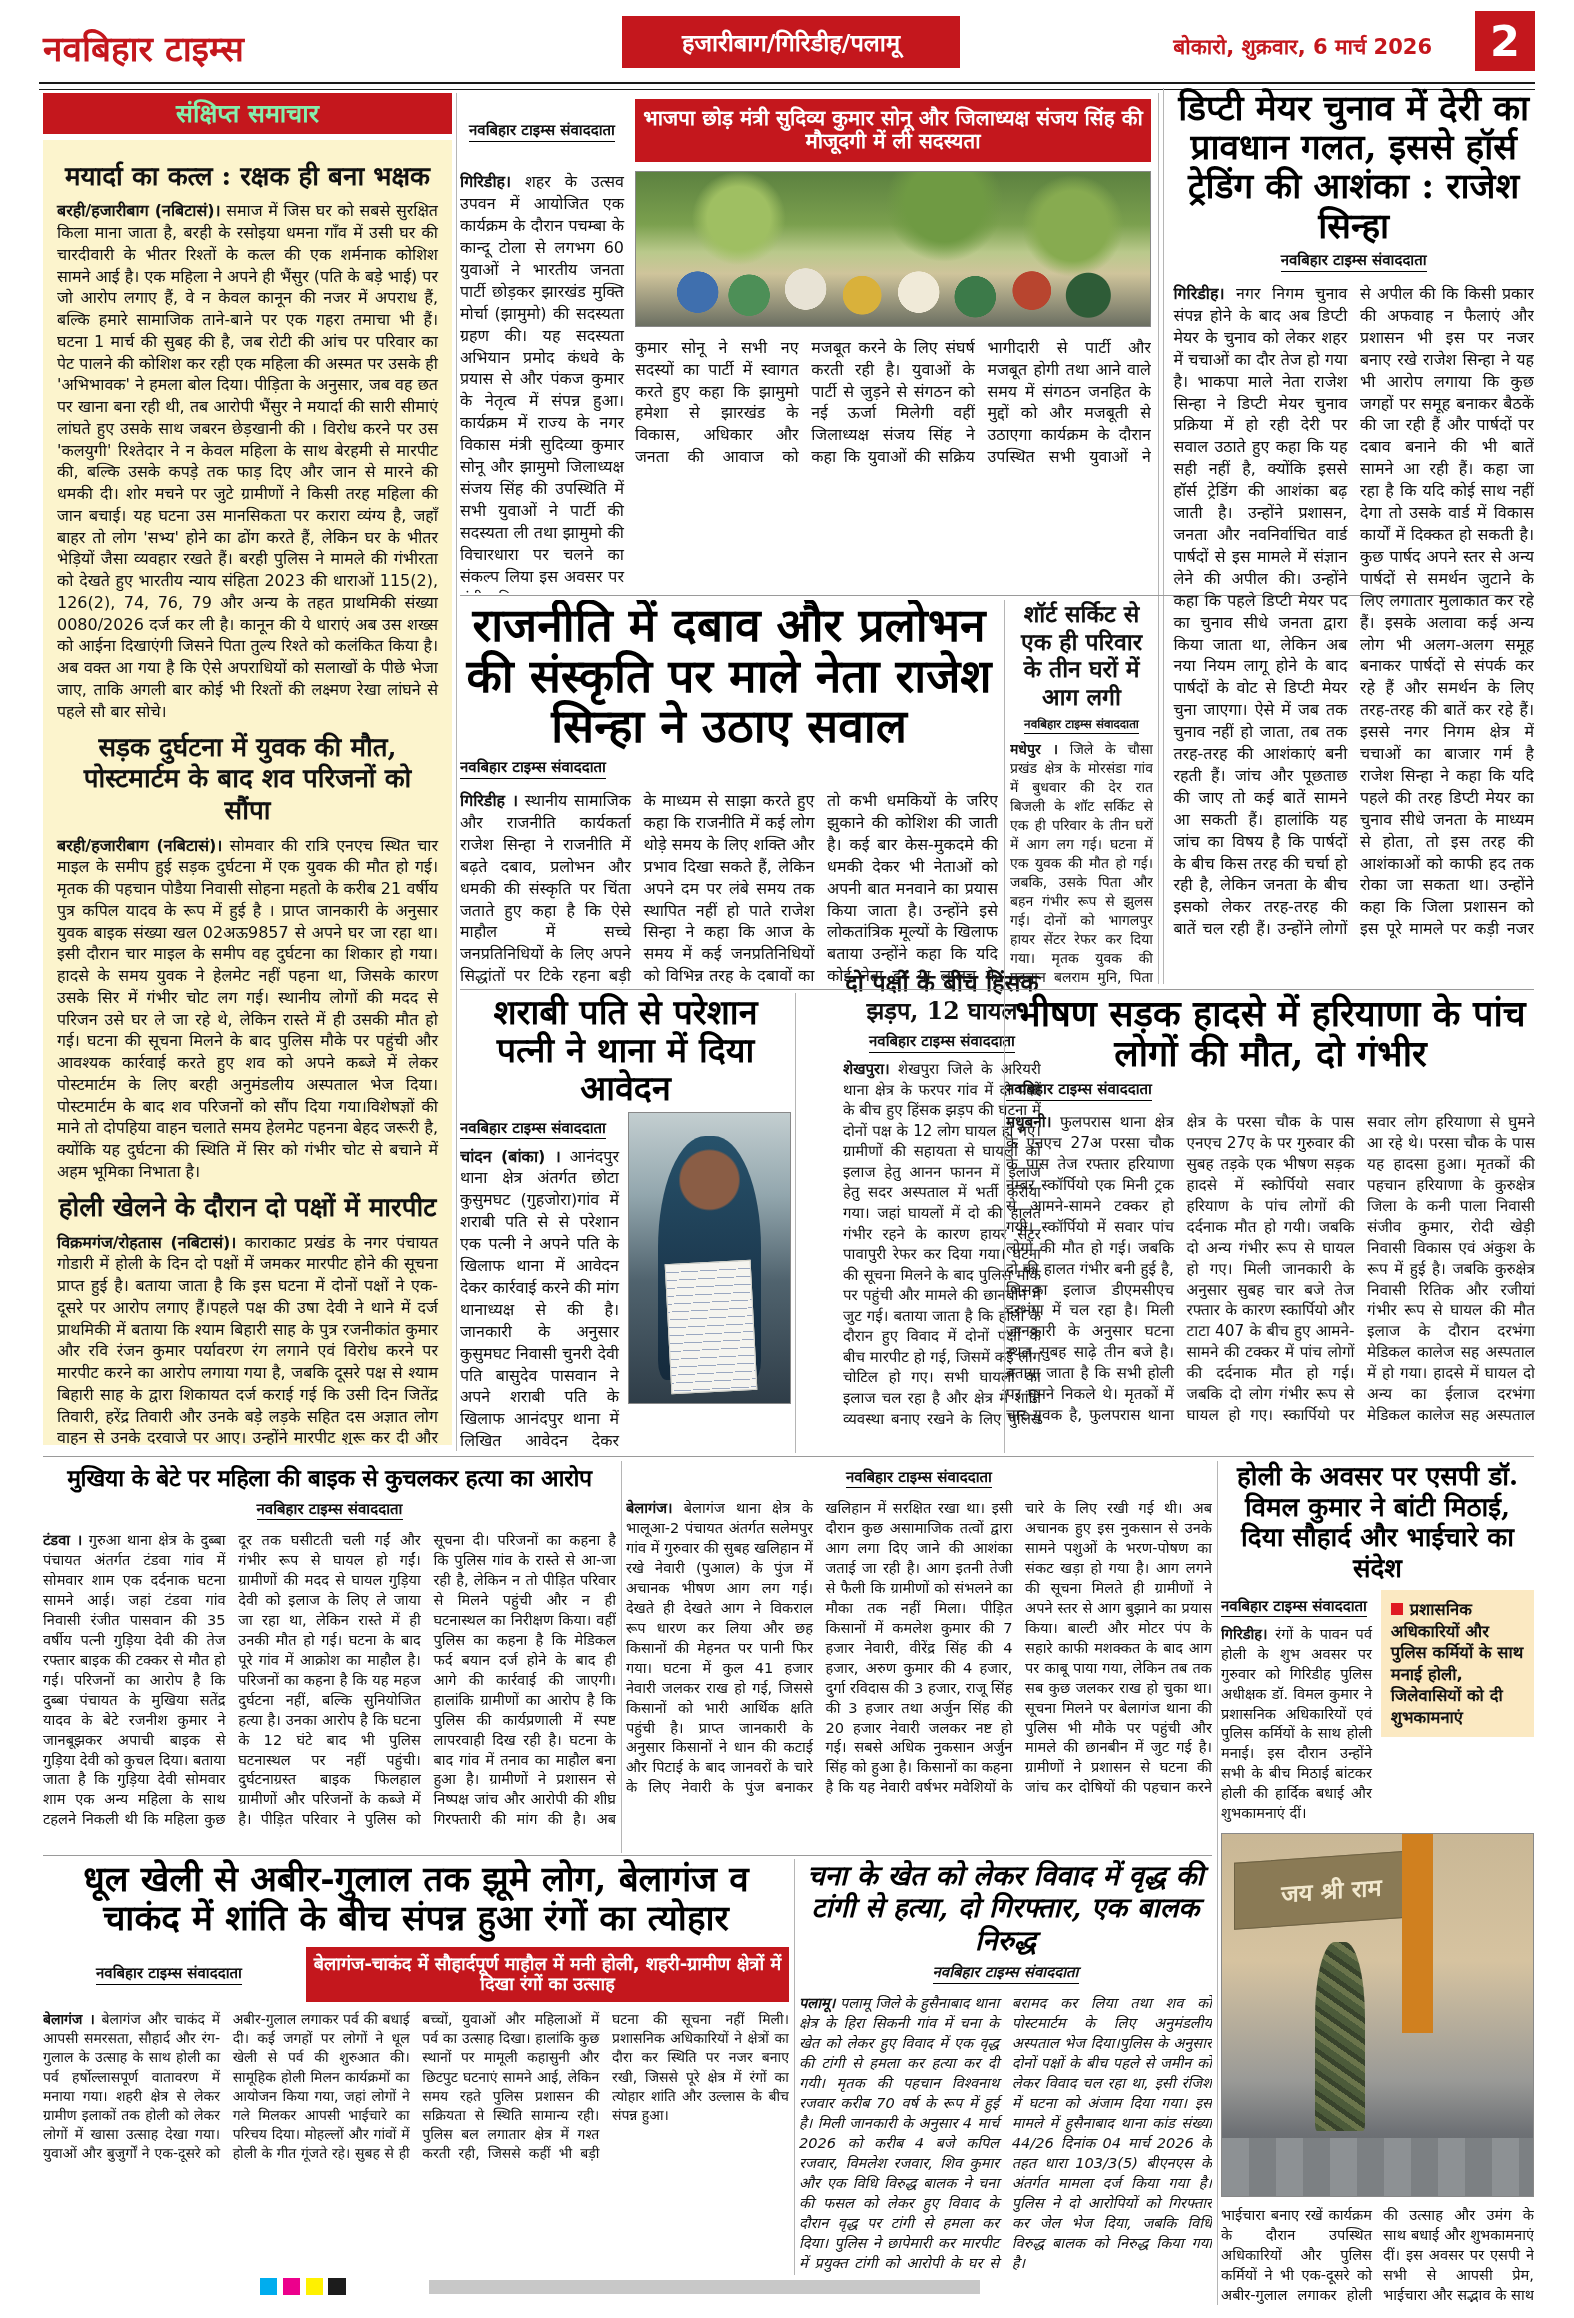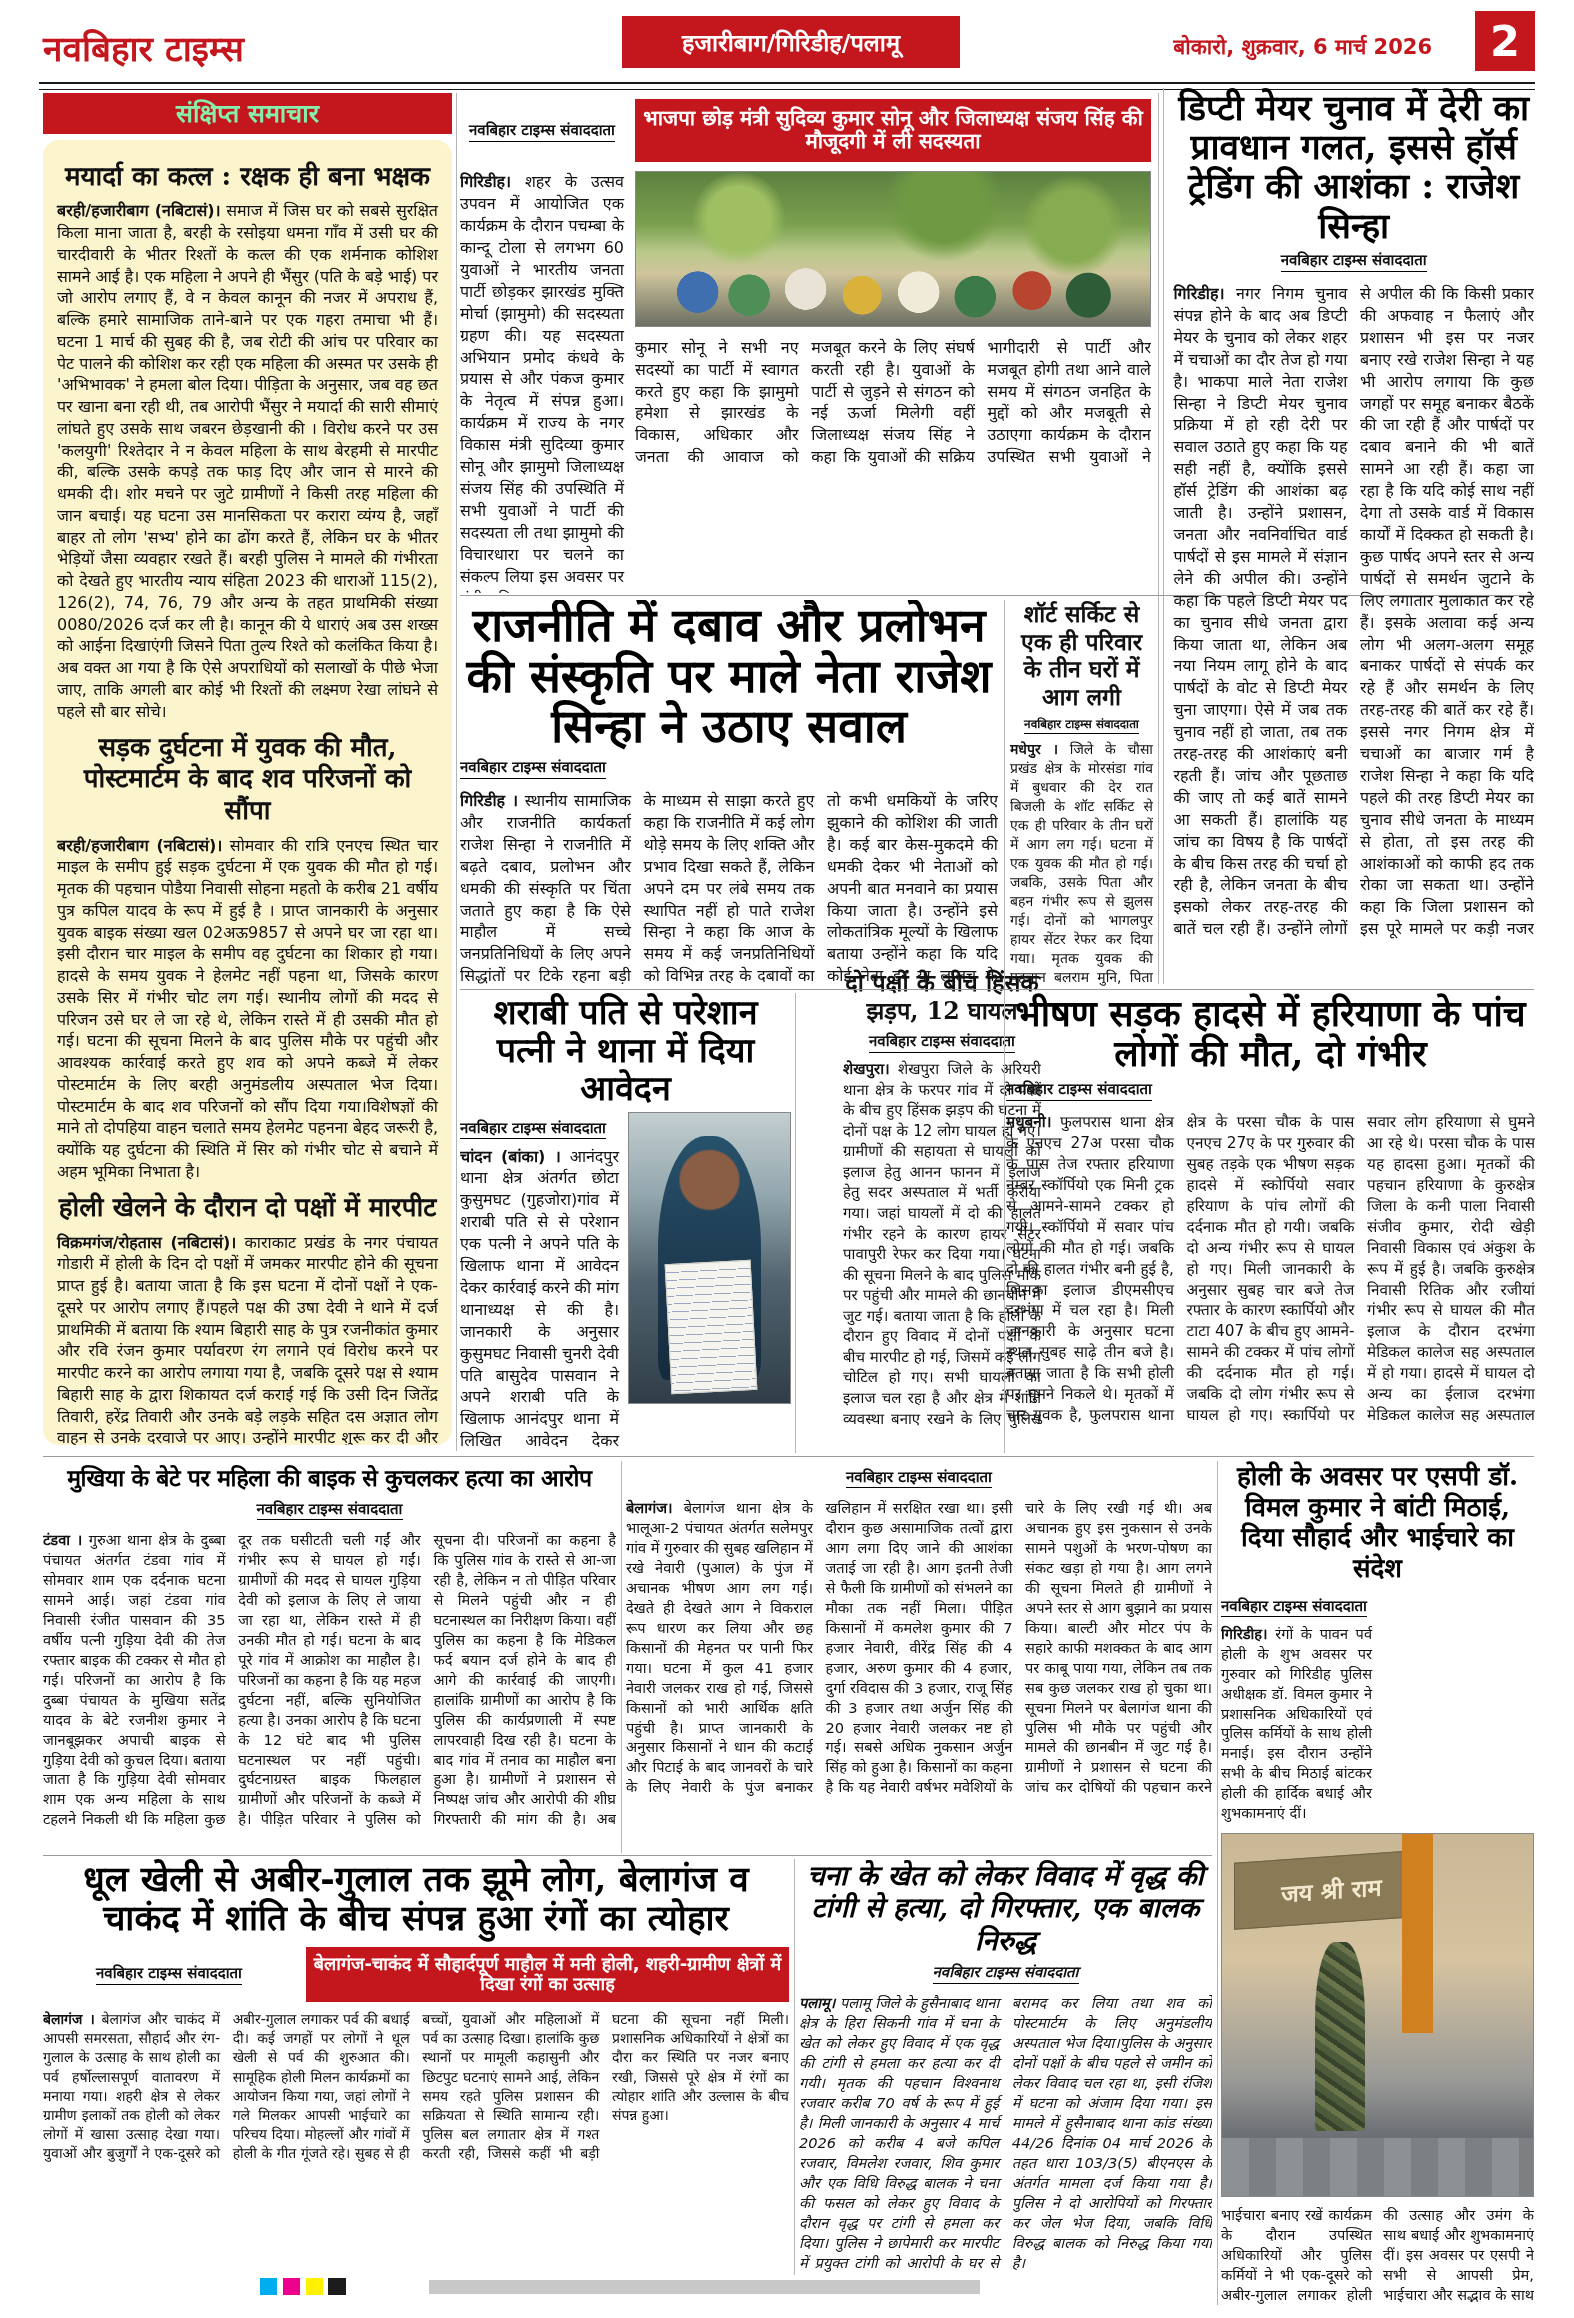--- a/index.html
+++ b/index.html
@@ -30,21 +30,21 @@
   .cols2{column-count:2;column-gap:12.6px;}
   .cols3{column-count:3;column-gap:12.6px;}
   .cols4{column-count:4;column-gap:12.6px;}
   .vline{position:absolute;width:0;border-left:0.8px solid #b5b5b5;}
   .hline{position:absolute;height:0;border-top:0.8px solid #9a9a9a;}
 
   
   #briefs{left:43px;top:93px;width:409px;height:1360px;}
   .brief-header{background:#c4171d;color:#86efac;font-weight:bold;font-size:25px;text-align:center;
                 height:41px;line-height:41px;}
-  .brief-box{background:#fcf4cd;margin-top:6.3px;padding:11px 14px;height:1283px;overflow:hidden;border-radius:16px;}
+  .brief-box{background:#fcf4cd;margin-top:6.3px;padding:11px 14px;height:1283px;overflow:hidden;}
   .brief-box h3{font-size:26px;line-height:1.22;text-align:center;margin:9.4px 0 7.9px 0;
                 font-family:"DejaVu Serif","Liberation Serif",serif;}
   .brief-box p{font-size:16px;line-height:1.36;text-align:justify;margin:0 0 4.7px 0;}
 
   
   #lead{left:460px;top:88px;width:691px;height:505px;}
   #lead h1{font-size:52px;line-height:1.03;letter-spacing:-0.8px;}
   .lead-top{display:flex;gap:11px;margin-top:11px;align-items:center;}
   .lead-top .byline{margin:0;}
   .lead-byline-w{width:164px;flex:none;text-align:center;}
@@ -282,20 +282,23 @@
   <div class="article" id="sp">
     <h2 class="hl">होली के अवसर पर एसपी डॉ. विमल कुमार ने बांटी मिठाई, दिया सौहार्द और भाईचारे का संदेश</h2>
     <div class="sp-top">
       <div class="sp-left">
         <span class="byline">नवबिहार टाइम्स संवाददाता</span>
         <p class="small-txt">
           <strong class="dateline">गिरिडीह।</strong>
           <span>रंगों के पावन पर्व होली के शुभ अवसर पर गुरुवार को गिरिडीह पुलिस अधीक्षक डॉ. विमल कुमार ने प्रशासनिक अधिकारियों एवं पुलिस कर्मियों के साथ होली मनाई। इस दौरान उन्होंने सभी के बीच मिठाई बांटकर होली की हार्दिक बधाई और शुभकामनाएं दीं।</span>
         </p>
       </div>
+      <div class="sp-box">
+        <span class="sq"></span><span>प्रशासनिक अधिकारियों और पुलिस कर्मियों के साथ मनाई होली, जिलेवासियों को दी शुभकामनाएं</span>
+      </div>
     </div>
     <div class="sp-photo">
       <div class="sp-sign">जय श्री राम</div>
       <div class="sp-pillar"></div>
       <div class="sp-figure"></div>
       <div class="sp-road"></div>
     </div>
     <div class="sp-cols small-txt">भाईचारा बनाए रखें कार्यक्रम के दौरान उपस्थित अधिकारियों और पुलिस कर्मियों ने भी एक-दूसरे को अबीर-गुलाल लगाकर होली की उत्साह और उमंग के साथ बधाई और शुभकामनाएं दीं। इस अवसर पर एसपी ने सभी से आपसी प्रेम, भाईचारा और सद्भाव के साथ खुशियां बांटते हुए पर्व को सौहार्दपूर्ण वातावरण में मनाने में आपसी सहयोग की अपील की।</div>
   </div>
 

